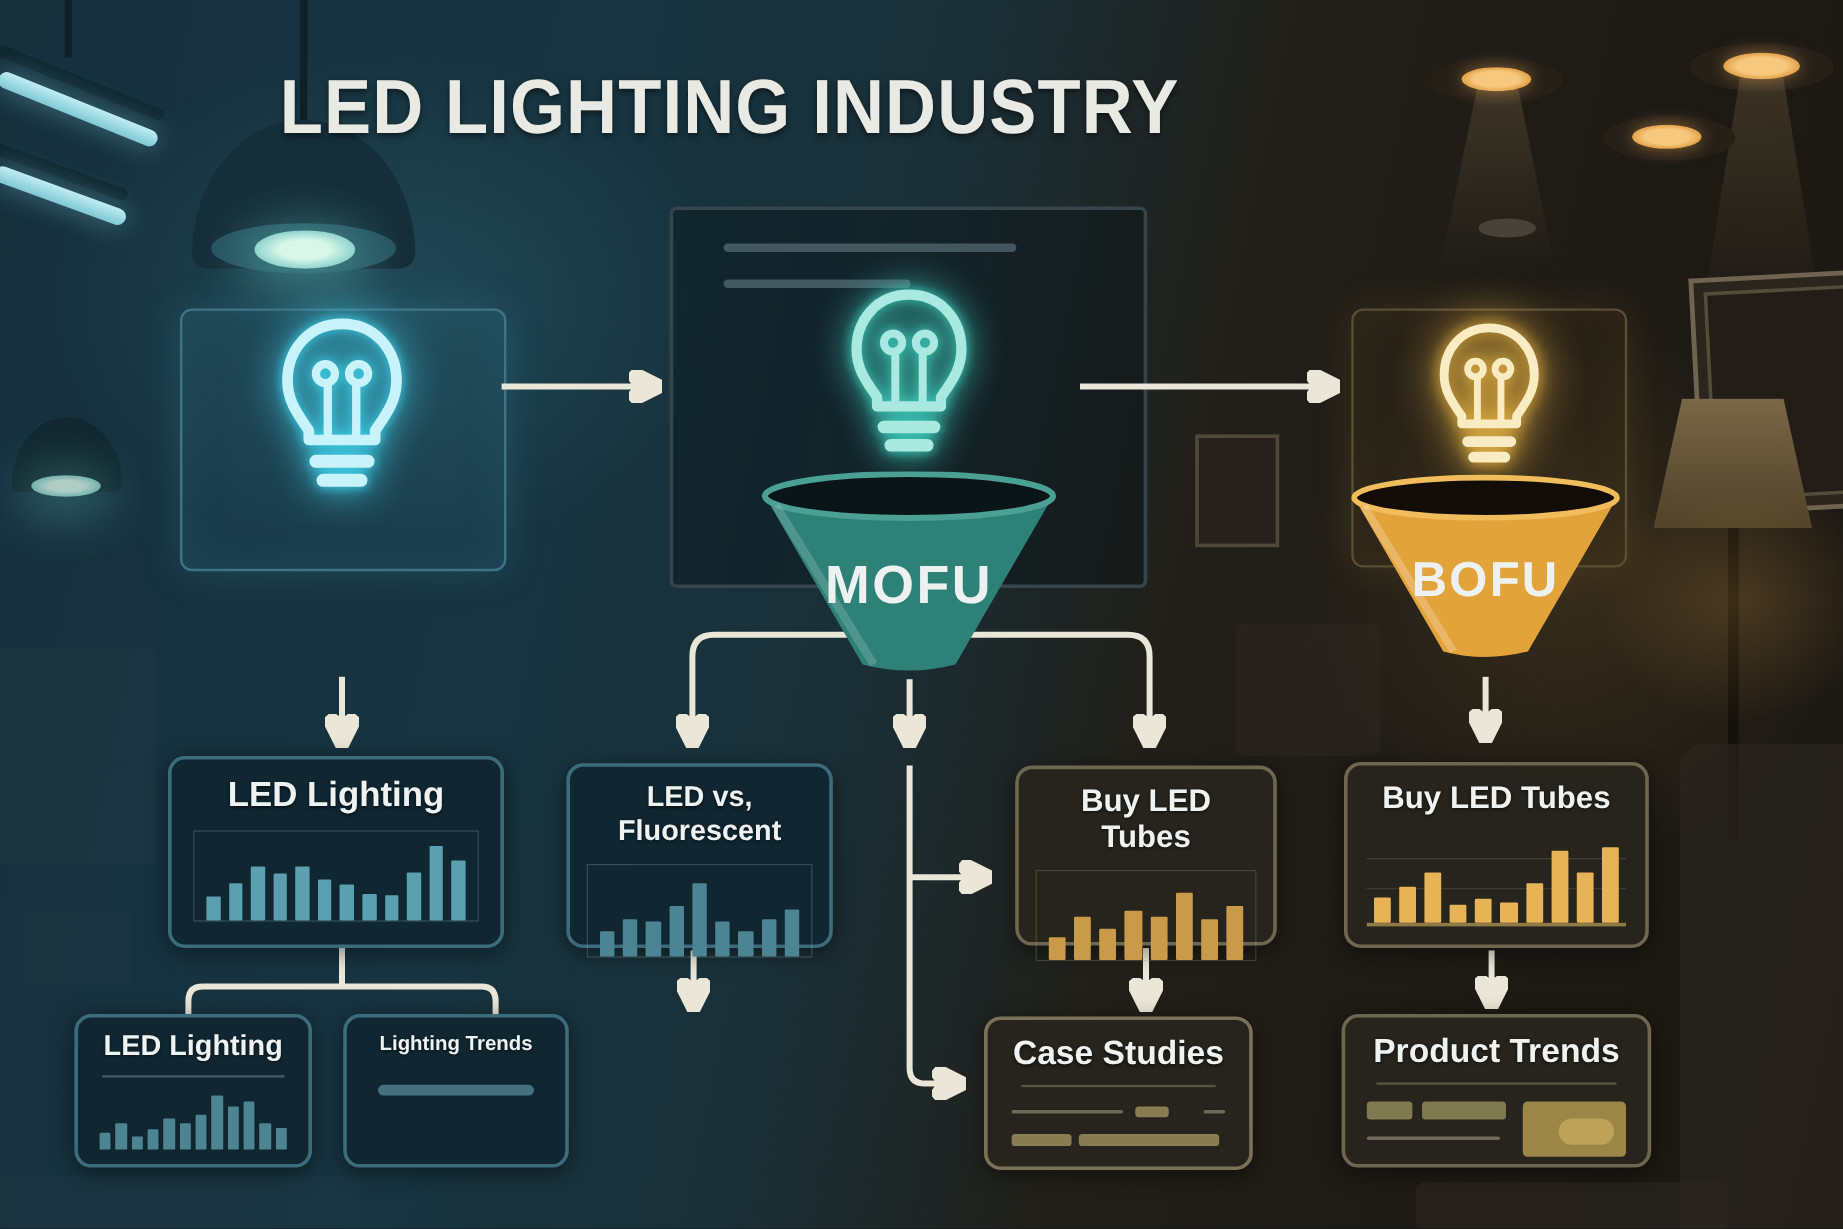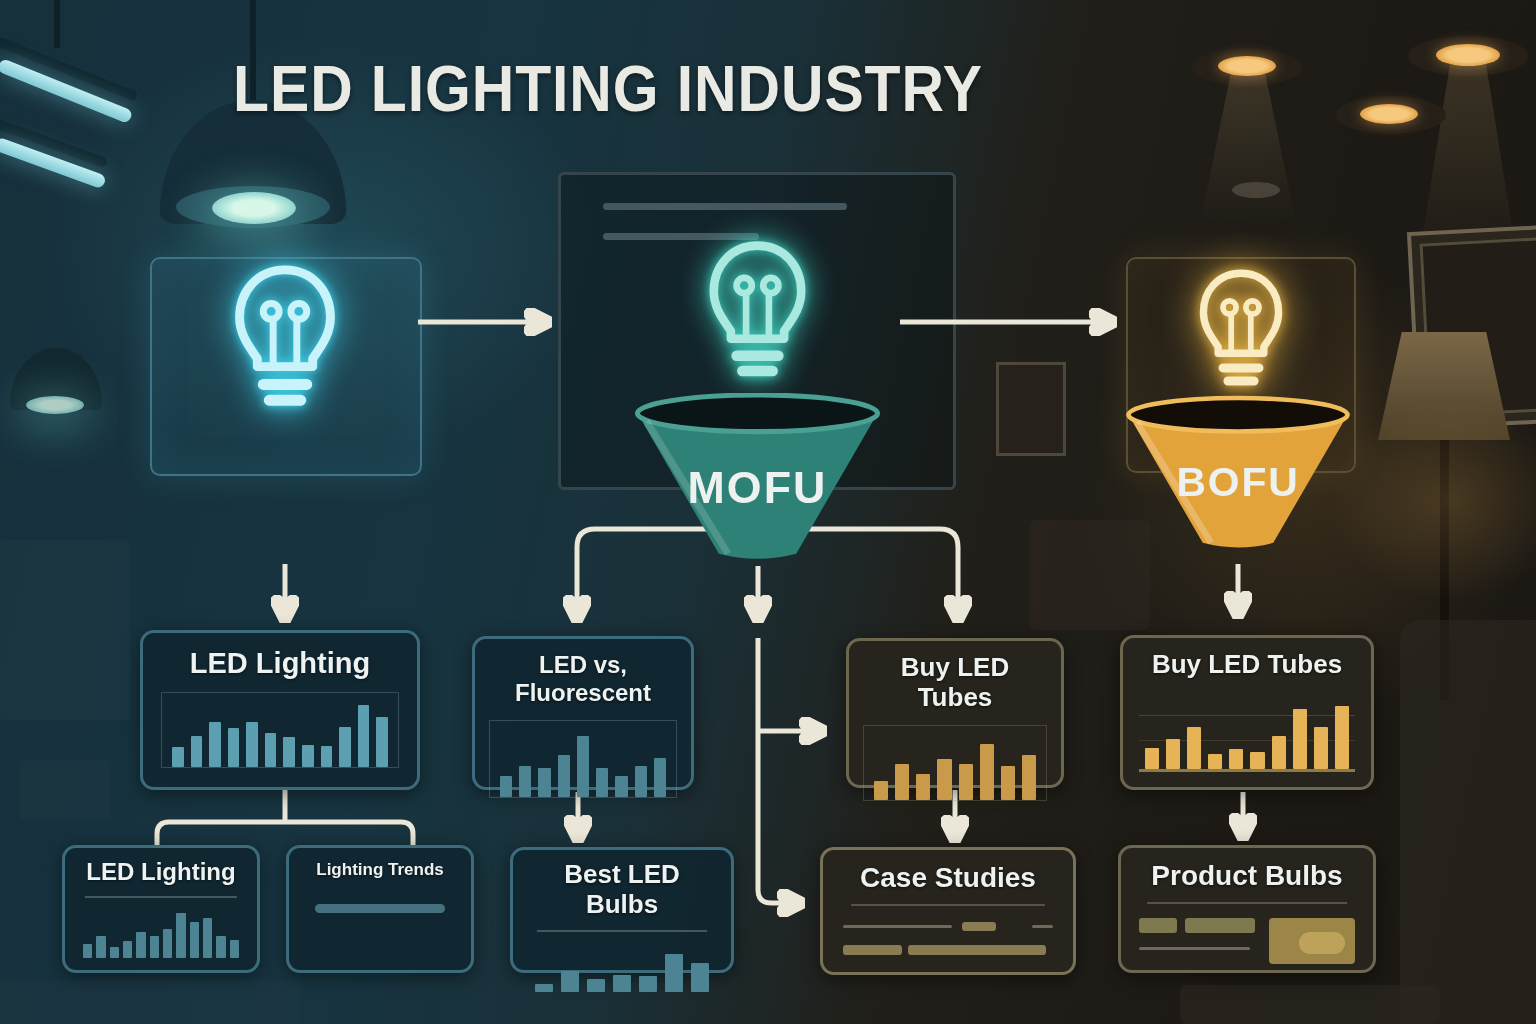--- a/index.html
+++ b/index.html
@@ -275,50 +275,37 @@
         <div class="bar" style="height: 42%;"></div>
         <div class="bar" style="height: 34%;"></div>
       </div>
   </div>
 
   <div class="box box-teal" style="left:286px;top:845px;width:188px;height:128px;padding:12px 20px;">
     <div class="box-title t-md" style="font-size:17px;">Lighting Trends</div>
     <div class="hbar" style="margin:24px 6px 0;"></div>
   </div>
 
-  <div class="box box-teal" style="left:510px;top:847px;width:224px;height:126px;padding:10px 16px;">
-    <div class="box-title t-md">Best LED Bulbs</div>
-    <div class="divider"></div>
-    <div class="chart" style="height: 50px; margin-top: 10px; gap: 8px; padding: 0px 6px; --bar: #4d8494;">
-        <div class="bar" style="height: 16%;"></div>
-        <div class="bar" style="height: 42%;"></div>
-        <div class="bar" style="height: 26%;"></div>
-        <div class="bar" style="height: 34%;"></div>
-        <div class="bar" style="height: 32%;"></div>
-        <div class="bar" style="height: 75%;"></div>
-        <div class="bar" style="height: 58%;"></div>
-      </div>
-  </div>
-
-  <div class="box box-warm" style="left:820px;top:847px;width:256px;height:128px;padding:12px 20px;border-color:#7a7257;">
+
+  <div class="box box-warm" style="left:820px;top:847px;width:224px;height:128px;padding:12px 20px;border-color:#7a7257;">
     <div class="box-title t-md" style="font-size:28px;">Case Studies</div>
     <div class="divider divider-warm"></div>
     <div style="display:flex;align-items:center;gap:10px;margin-top:16px;">
       <div class="sk-line" style="width:52%;height:3px;"></div>
       <div class="sk-pill" style="width:16%;height:9px;"></div>
       <div class="sk-line" style="width:10%;height:3px;margin-left:auto;"></div>
     </div>
     <div style="display:flex;align-items:center;gap:6px;margin-top:14px;">
       <div class="sk-pill" style="width:28%;height:10px;"></div>
       <div class="sk-pill" style="width:66%;height:10px;"></div>
     </div>
   </div>
 
   <div class="box box-warm" style="left:1118px;top:845px;width:258px;height:128px;padding:12px 18px;">
-    <div class="box-title t-md" style="font-size:28px;">Product Bulbs</div>
+    <div class="box-title t-md" style="font-size:28px;">Product Trends</div>
     <div class="divider divider-warm"></div>
     <div style="display:flex;gap:14px;margin-top:14px;align-items:flex-start;">
       <div style="flex:1;">
         <div style="display:flex;gap:8px;">
           <div class="sk-pill" style="width:34%;height:15px;background:#7f794f;"></div>
           <div class="sk-pill" style="width:62%;height:15px;background:#7f794f;"></div>
         </div>
         <div class="sk-line" style="width:96%;height:3px;margin-top:14px;"></div>
       </div>
       <div class="sk-card" style="width:86px;height:46px;"></div>

